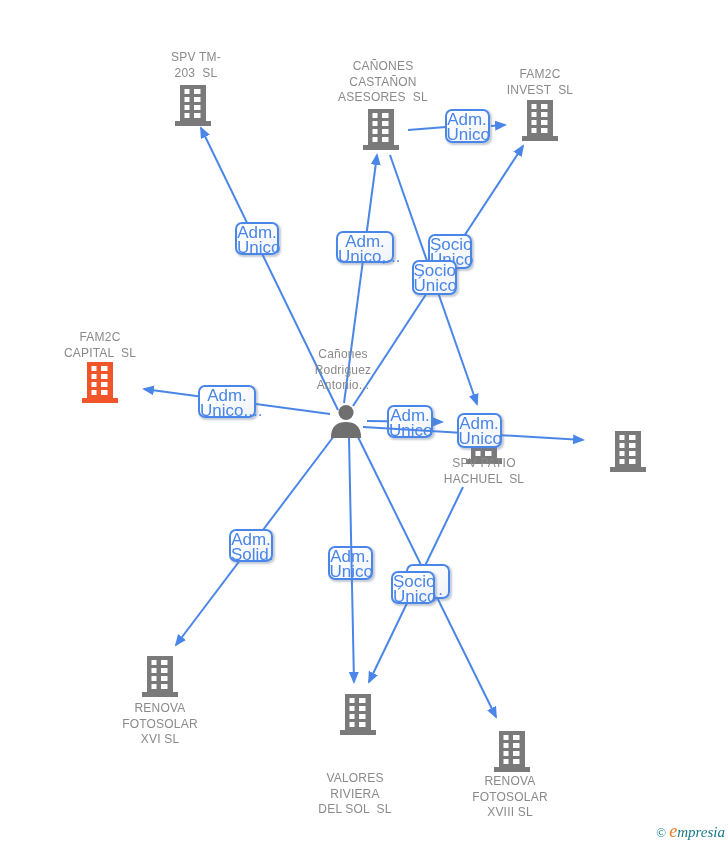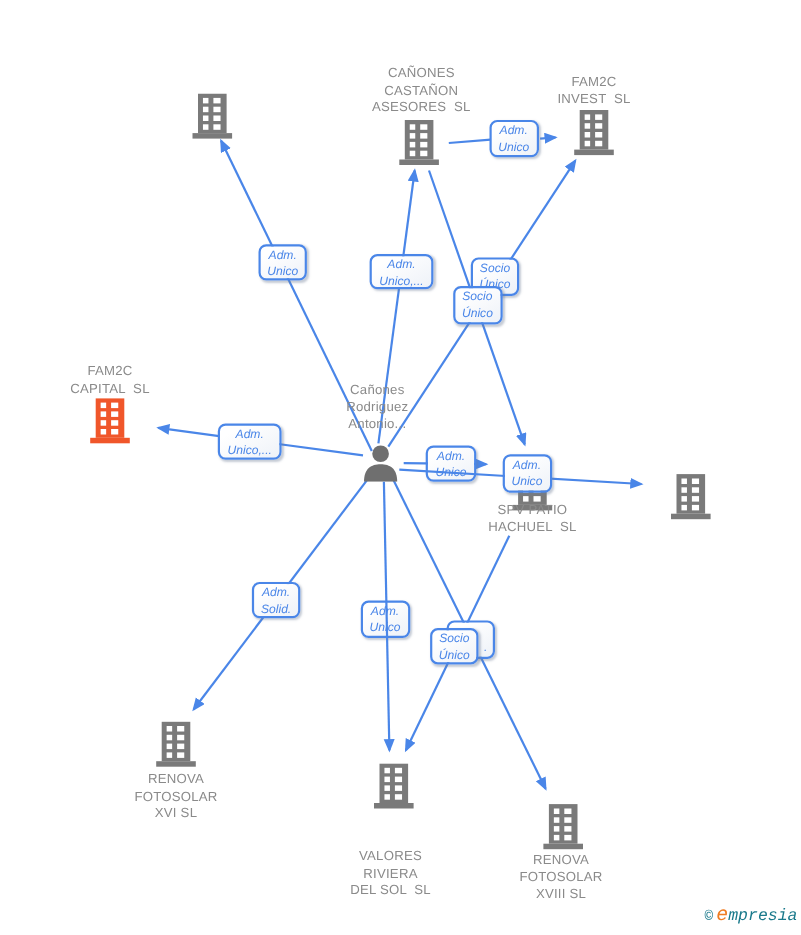--- a/index.html
+++ b/index.html
@@ -17,28 +17,28 @@
   .person-icon svg path, .person-icon svg circle{fill:#6f6f6f;}
   .node-label{
     position:absolute;z-index:2;width:160px;text-align:center;
     color:#8a8a8a;font-size:12px;line-height:15.5px;letter-spacing:.2px;white-space:pre;
   }
   .edge-label{
     position:absolute;z-index:3;box-sizing:border-box;
     border:2px solid #4a86e8;border-radius:7px;
     background:linear-gradient(150deg,#ffffff 20%,#eef2f8 100%);
     box-shadow:1.5px 1.5px 2px rgba(110,125,150,.4);
-    color:#4a86e8;font-size:11px;line-height:15px;text-align:center;
-    padding-top:1px;cursor:pointer;white-space:pre;font-style:italic;
+    color:#4a86e8;font-size:17px;line-height:15px;text-align:center;
+    padding-top:1px;cursor:pointer;white-space:pre;
   }
   .edge-label.z-top{z-index:5;}
   .edge-label.align-right{text-align:right;padding-right:5px;}
   #watermark{
     position:absolute;right:3px;bottom:8px;z-index:6;
-    font-family:Liberation Mono, monospace;font-style:italic;font-size:15px;
+    font-family:Liberation Serif, serif;font-style:italic;font-size:15px;
     color:#19798b;white-space:nowrap;text-align:right;
   }
   #watermark .copy{font-style:normal;font-size:13px;color:#19798b;margin-right:3px;}
   #watermark .brand-e{color:#ef7d23;font-size:18px;}
   #watermark .brand-rest{color:#19798b;}
 </style>
 </head>
 <body>
 
 <div id="canvas">
@@ -78,20 +78,22 @@
           <rect class="win" x="11.5" y="4" width="5" height="5"></rect>
           <rect class="win" x="21" y="4" width="6.5" height="5"></rect>
           <rect class="win" x="11.5" y="12" width="5" height="5"></rect>
           <rect class="win" x="21" y="12" width="6.5" height="5"></rect>
           <rect class="win" x="11.5" y="20" width="5" height="5"></rect>
           <rect class="win" x="21" y="20" width="6.5" height="5"></rect>
           <rect class="win" x="11.5" y="28" width="5" height="5"></rect>
           <rect class="win" x="21" y="28" width="6.5" height="5"></rect>
           <rect class="body" x="2" y="36" width="36" height="5"></rect>
         </svg></span></div>
+    <div class="node-label" style="left: 116px; top: 50px;">SPV TM-
+203  SL</div>
     <div class="node-icon" style="left: 361px; top: 109px;"><span><svg width="40" height="42" viewBox="0 0 40 42">
           <rect class="body" x="7" y="0" width="26" height="36"></rect>
           <rect class="win" x="11.5" y="4" width="5" height="5"></rect>
           <rect class="win" x="21" y="4" width="6.5" height="5"></rect>
           <rect class="win" x="11.5" y="12" width="5" height="5"></rect>
           <rect class="win" x="21" y="12" width="6.5" height="5"></rect>
           <rect class="win" x="11.5" y="20" width="5" height="5"></rect>
           <rect class="win" x="21" y="20" width="6.5" height="5"></rect>
           <rect class="win" x="11.5" y="28" width="5" height="5"></rect>
           <rect class="win" x="21" y="28" width="6.5" height="5"></rect>

